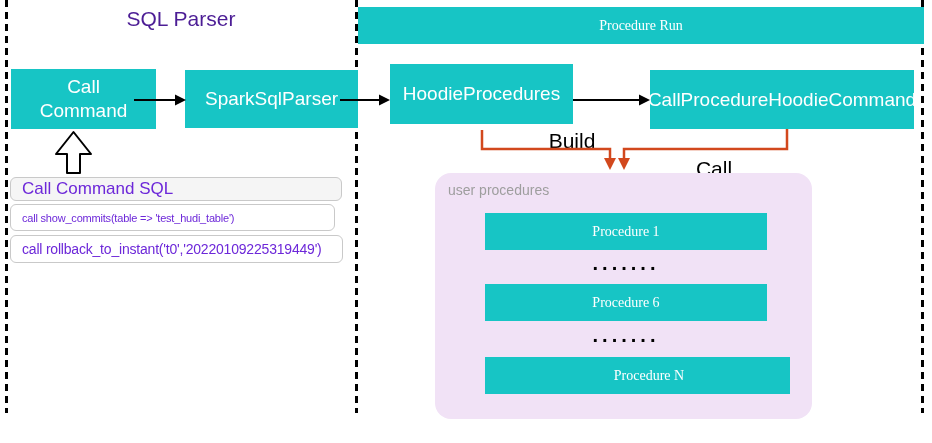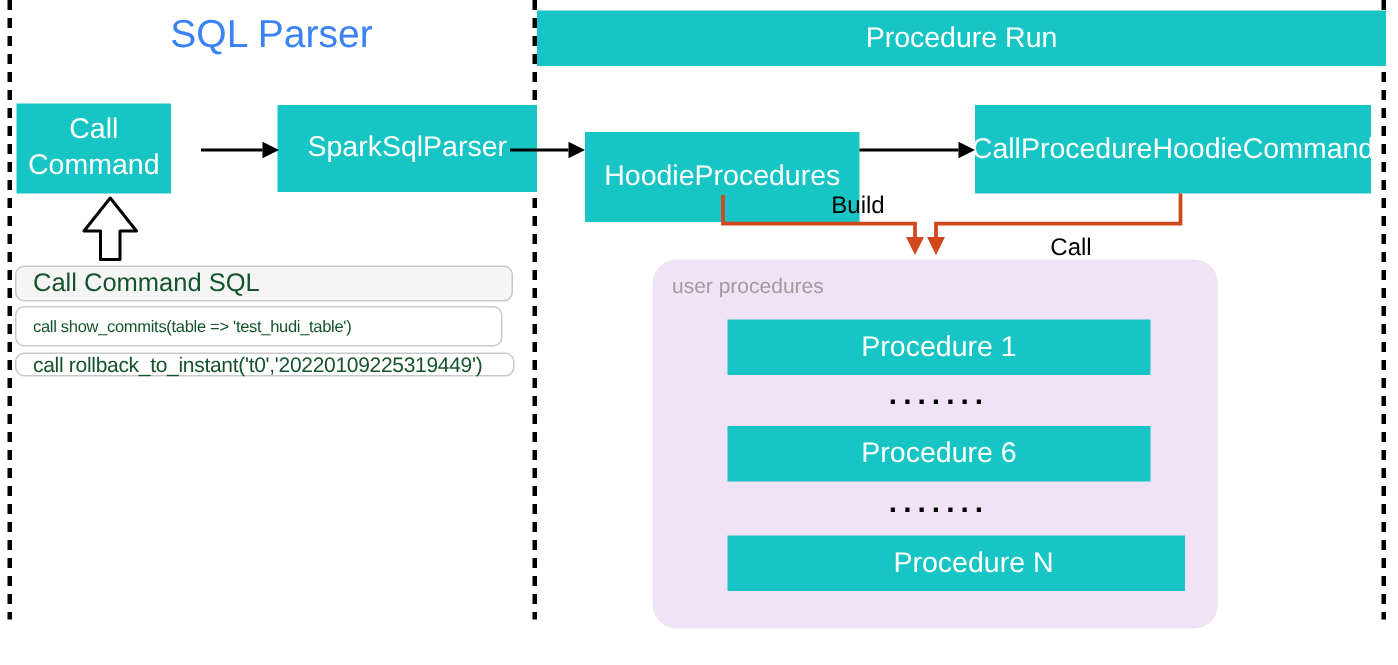--- a/index.html
+++ b/index.html
@@ -9,59 +9,59 @@
   }
   
   .vdash {
     position:absolute; top:0; width:3px; height:413px;
     background:repeating-linear-gradient(to bottom, #000 0 7px, transparent 7px 12px);
   }
   .vdash.left  { left:5px; }
   .vdash.mid   { left:355px; }
   .vdash.right { left:921px; }
 
-  .section-title { position:absolute; top:7px; font-size:26px; color:#3b82f6; text-align:center; }
+  .section-title { position:absolute; top:7px; font-size:21px; color:#4c1d95; text-align:center; }
   .section-title.sql  { left:6px;   width:350px; }
   .section-title.proc { left:358px; width:566px; }
 
   .node {
     position:absolute; background:var(--node-fill,#17C5C5); color:#fff;
     display:flex; align-items:center; justify-content:center; text-align:center;
     font-size:19px; line-height:1.25; box-sizing:border-box;
   }
-  .node.call-command { left:11px;  top:69px; width:103px; height:60px; padding:0 10px; }
+  .node.call-command { left:11px;  top:69px; width:145px; height:60px; padding:0 10px; }
   .node.spark        { left:185px; top:70px; width:173px; height:58px; }
-  .node.hoodie       { left:390px; top:88px; width:183px; height:60px;text-align:center; }
+  .node.hoodie       { left:390px; top:64px; width:183px; height:60px;text-align:center; }
   .node.cphc         { left:650px; top:70px; width:264px; height:59px; }
 
-  .edge-label { position:absolute; font-size:16px; color:#000; text-align:center; }
+  .edge-label { position:absolute; font-size:21px; color:#000; text-align:center; }
   .edge-label.build { left:542px; top:129px; width:60px; }
   .edge-label.call  { left:688px; top:129px; width:52px;margin-top:28px; }
 
   
   .sql-box {
     position:absolute; left:10px; box-sizing:border-box;
     border:1px solid #c9c9c9; border-radius:6px; background:#fff;
-    display:flex; align-items:center; padding:0 11px; color:#14532d; white-space:nowrap;
+    display:flex; align-items:center; padding:0 11px; color:#6d28d9; white-space:nowrap;
   }
   .sql-box.header { top:177px; width:332px; height:24px; background:#f5f5f5; font-size:17px; }
   .sql-box.row1   { top:204px; width:325px; height:27px; font-size:11px; letter-spacing:-0.2px; }
-  .sql-box.row2   { top:235px; width:333px; height:16px; font-size:14px; letter-spacing:-0.2px; }
+  .sql-box.row2   { top:235px; width:333px; height:28px; font-size:14px; letter-spacing:-0.2px; }
 
   
   .user-procs {
     position:absolute; left:435px; top:173px; width:377px; height:246px;
     background:var(--container-fill,#F1E2F6);
     border-radius:16px;
   }
   .user-procs .label { position:absolute; left:13px; top:9px; font-size:14px; color:var(--muted-label,#9E9E9E); }
   .proc {
     position:absolute; left:50px; width:282px; height:37px;
-    background:var(--node-fill,#17C5C5); color:#fff; font-size:19px;
-    display:flex; align-items:center; justify-content:center;
+    background:var(--node-fill,#17C5C5); color:#fff; font-size:14px;
+    display:flex; align-items:center; justify-content:center;font-family:Liberation Serif, serif;
   }
   .proc.p1 { top:40px; }
   .proc.p2 { top:111px; }
   .proc.pn { top:184px;padding-left:23px; }
   .dots {
     position:absolute; left:50px; width:282px; text-align:center;
     font-weight:700; font-size:20px; letter-spacing:4px; line-height:20px; color:#000;
   }
   .dots.d1 { top:80px; }
   .dots.d2 { top:152px; }

